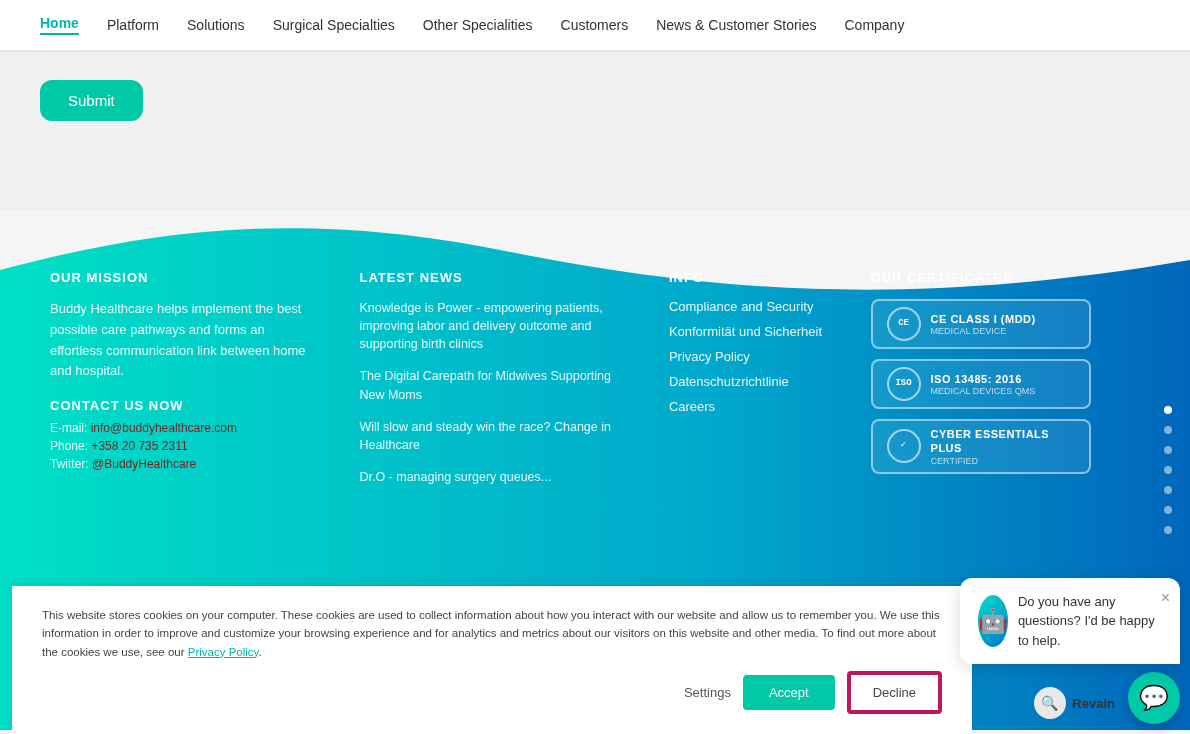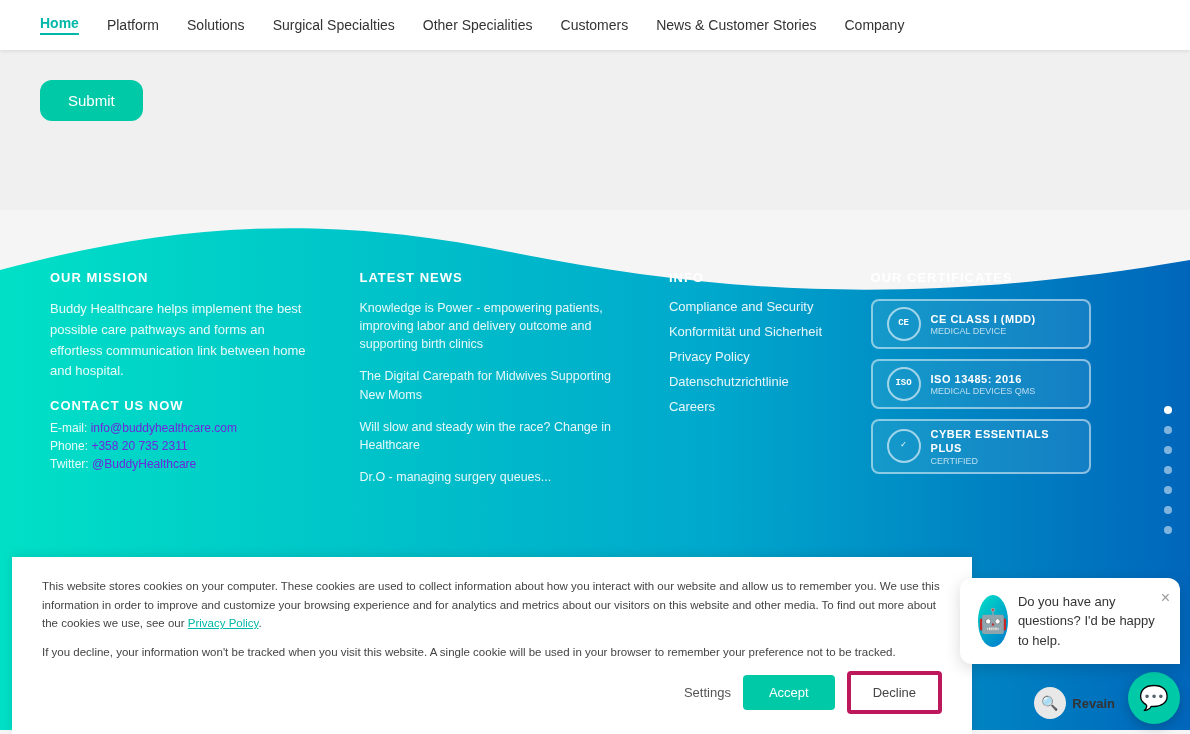--- a/index.html
+++ b/index.html
@@ -95,21 +95,21 @@
       letter-spacing: 1px;
       margin: 16px 0 8px;
       color: #fff;
     }
     .contact-line {
       font-size: 12px;
       color: rgba(255,255,255,0.9);
       margin-bottom: 4px;
     }
     .contact-line a, .contact-line span.highlight {
-      color: #6d28d9;
+      color: #7f1d1d;
       text-decoration: none;
     }
 
     
     .news-item {
       font-size: 12.5px;
       color: rgba(255,255,255,0.9);
       margin-bottom: 14px;
       line-height: 1.45;
       cursor: pointer;
@@ -425,23 +425,20 @@
       </div>
     </div>
   </div>
 </div>
 
 <div class="cookie-banner">
   <div class="cookie-text">
     <span>This website stores cookies on your computer. These cookies are used to collect information about how you interact with our website and allow us to remember you. We use this information in order to improve and customize your browsing experience and for analytics and metrics about our visitors on this website and other media. To find out more about the cookies we use, see our</span>
     <a href="#">Privacy Policy</a><span>.</span>
   </div>
-  <div class="cookie-text">
-    <span>If you decline, your information won't be tracked when you visit this website. A single cookie will be used in your browser to remember your preference not to be tracked.</span>
-  </div>
   <div class="cookie-actions">
     <button class="btn-settings">Settings</button>
     <button class="btn-accept">Accept</button>
     <button class="btn-decline">Decline</button>
   </div>
 </div>
 
 <div class="chat-widget">
   <div class="chat-bubble">
     <span class="chat-close">×</span>

